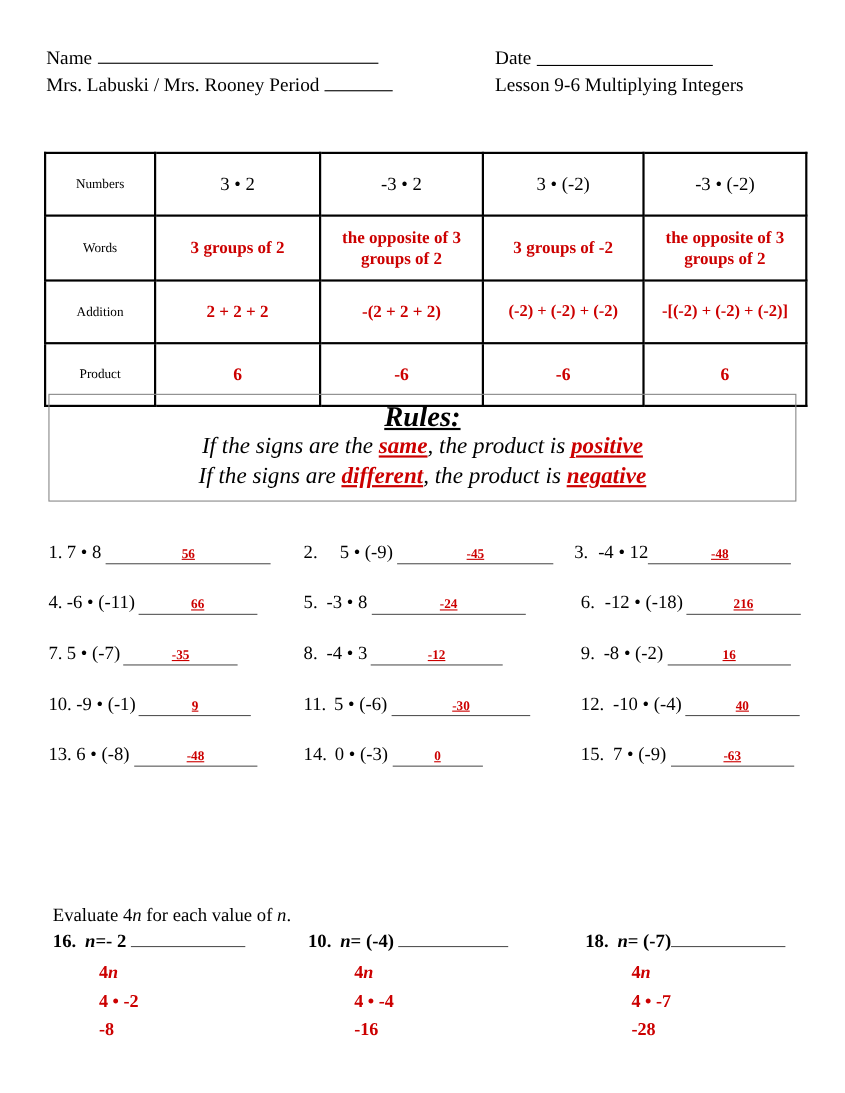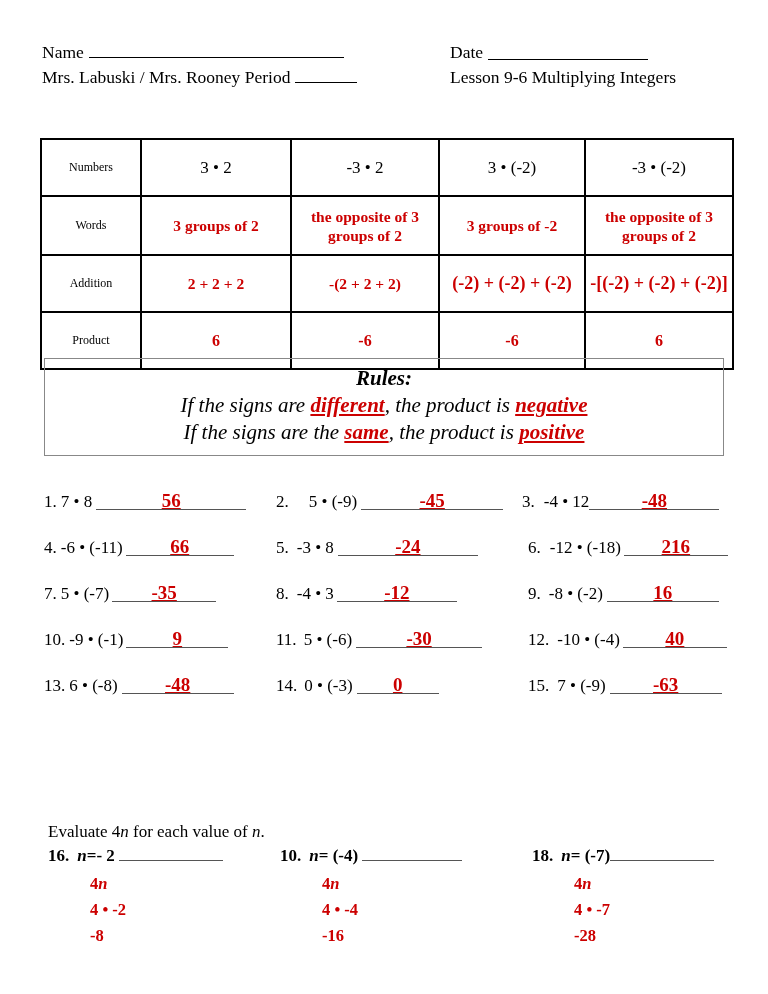--- a/index.html
+++ b/index.html
@@ -89,40 +89,41 @@
     font-size: 15.5px;
     line-height: 19px;
   }
   td.red.prod {
     font-size: 16px;
   }
   tr.r-numbers td  { height: 47px; }
   tr.r-words td    { height: 49px; }
   tr.r-addition td { height: 47px; }
   tr.r-product td  { height: 47px; }
-  td.addsm { font-size: 18px; }
+  td.addsm { font-size: 15px; }
 
   
   .rules {
     position: absolute;
     left: 44px;
     top: 358px;
     width: 680px;
     border: 1.5px solid #888;
     box-sizing: border-box;
     padding: 6px 0 9px 0;
     text-align: center;
     font-style: italic;
     font-size: 21px;
     line-height: 27px;
   }
   .rules-title {
     font-weight: bold;
     font-style: italic;
-    font-size: 21px;
+    text-decoration: underline;
+    font-size: 26px;
   }
   .rules-line { white-space: nowrap; }
   .kw {
     color: #CC0000;
     font-weight: bold;
     font-style: italic;
     text-decoration: underline;
   }
 
   
@@ -144,21 +145,21 @@
     white-space: nowrap;
   }
   .pnum { margin-right: 4px; }
   .pexpr { }
   .ansline {
     display: inline-block;
     border-bottom: 1.3px solid #555;
     text-align: center;
     color: #CC0000;
     font-weight: bold;
-    font-size: 19px;
+    font-size: 12px;
     position: relative;
     line-height: 17px;
   }
   .ansline span.av {
     text-decoration: underline;
     text-underline-offset: 1px;
   }
 
   
   .evaluate {
@@ -269,24 +270,24 @@
           <td class="red prod">-6</td>
           <td class="red prod">6</td>
         </tr>
       </tbody>
     </table>
   </div>
 
   <div class="rules">
     <div class="rules-title">Rules:</div>
     <div class="rules-line">
+      <span>If the signs are the </span><span class="kw">same</span><span>, the product is </span><span class="kw">positive</span>
+    </div>
+    <div class="rules-line">
       <span>If the signs are </span><span class="kw">different</span><span>, the product is </span><span class="kw">negative</span>
-    </div>
-    <div class="rules-line">
-      <span>If the signs are the </span><span class="kw">same</span><span>, the product is </span><span class="kw">positive</span>
     </div>
   </div>
 
   <div class="problems">
 
     <div class="prow">
       <div class="pitem" style="width:232px;">
         <span class="pnum">1.</span>
         <span class="pexpr">7 • 8</span>
         <span class="ansline" style="width:150px;margin-left:4px;"><span class="av">56</span></span>

